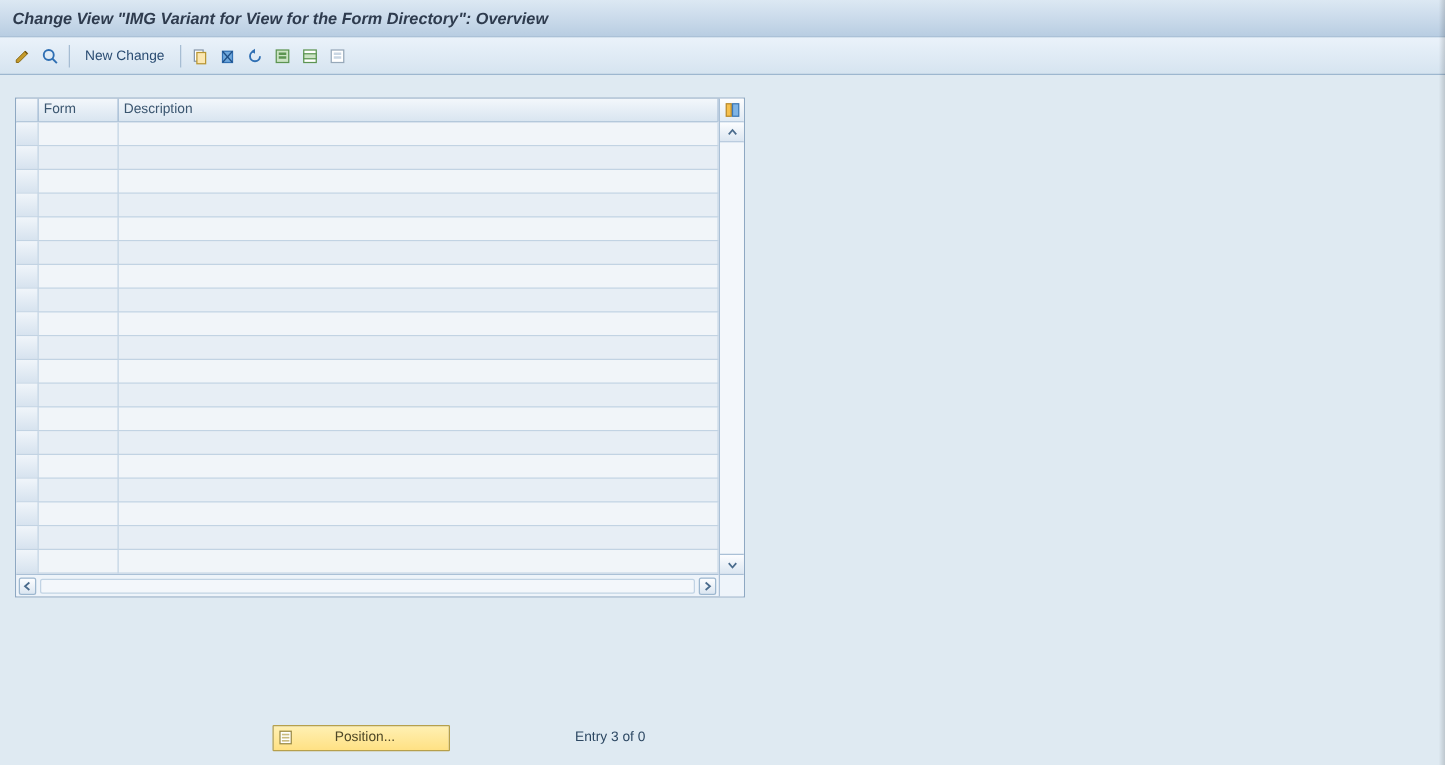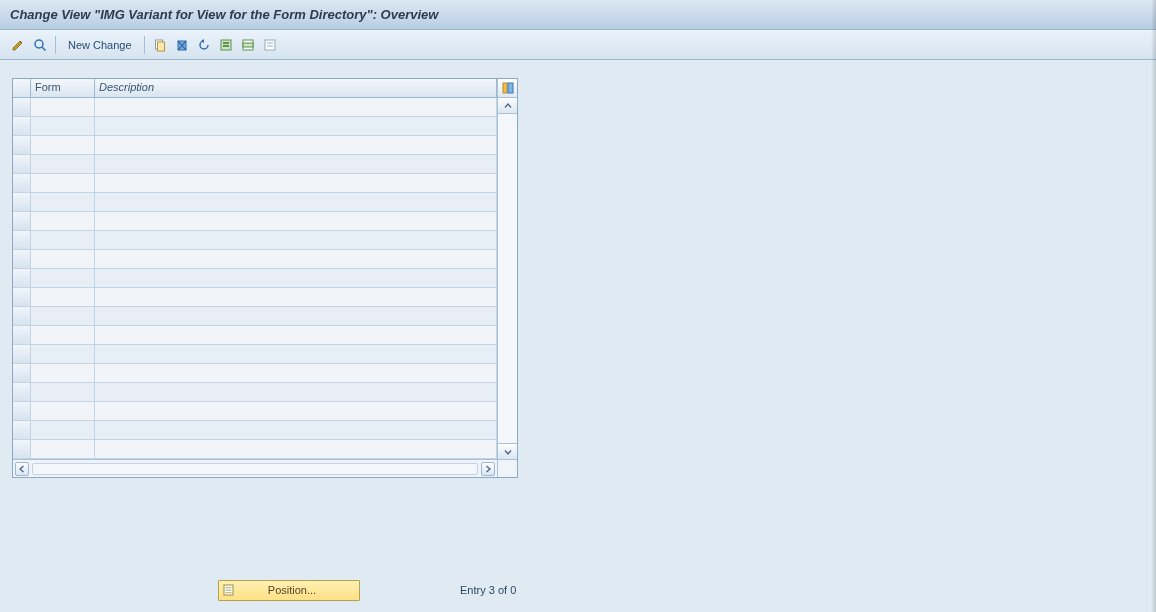--- a/index.html
+++ b/index.html
@@ -64,34 +64,34 @@
     
     .content {
       position: absolute;
       top: 60px; left:0; right:0; bottom:0;
       background:#dfeaf2;
     }
     
     .grid-wrap {
       position: absolute;
       top: 18px; left: 12px;
-      width: 506px;
+      width: 584px;
       height: 400px;
       background:#fff;
       border:1px solid #8ea8c2;
     }
     .grid-inner { display:flex; height:100%; }
     .grid-main { flex:1; display:flex; flex-direction:column; }
     .grid-side { width:20px; border-left:1px solid #aac0d6; display:flex; flex-direction:column; background:#eef4fa;}
     
     .ghead { display:flex; height:19px; background:linear-gradient(#f3f7fb,#d9e5f0); border-bottom:1px solid #9fb8d1;}
     .ghead .sel { width:18px; border-right:1px solid #9fb8d1;}
     .ghead .col { border-right:1px solid #9fb8d1; padding:2px 4px 0 4px; color:#3a556f;}
     .col-form { width:64px; }
-    .col-desc { flex:1;font-style:italic; }
+    .col-desc { flex:1; }
     
     .gbody { flex:1; overflow:hidden; }
     .grow { display:flex; height:19px; }
     .grow:nth-child(odd){ background:#f1f5f9; }
     .grow:nth-child(even){ background:#e7eef5; }
     .grow .sel {
       width:18px; border-right:1px solid #c2d3e3; border-bottom:1px solid #c2d3e3;
       background:linear-gradient(#f0f5fa,#d7e3ef);
       cursor:pointer;
     }

